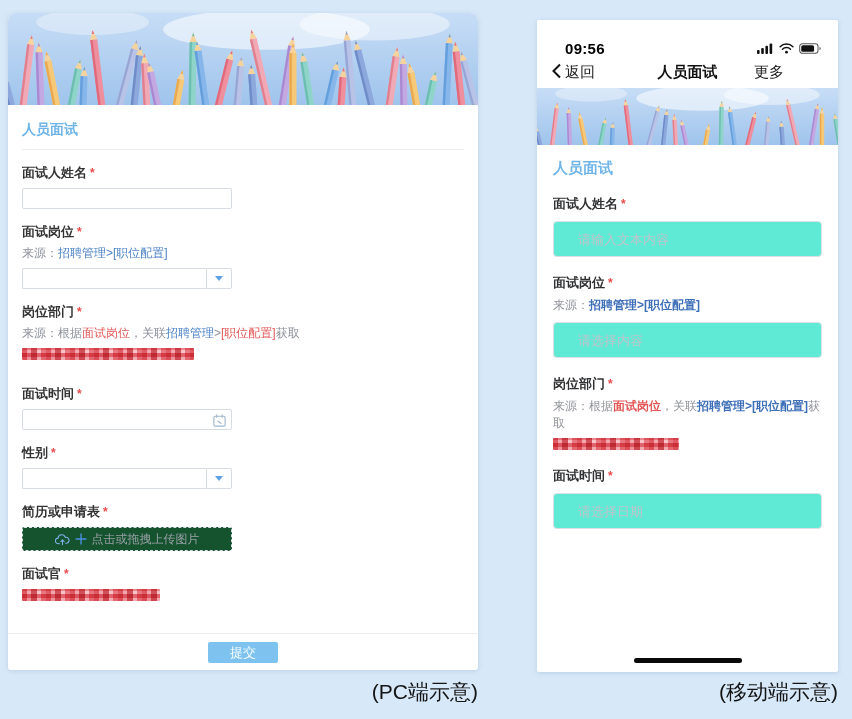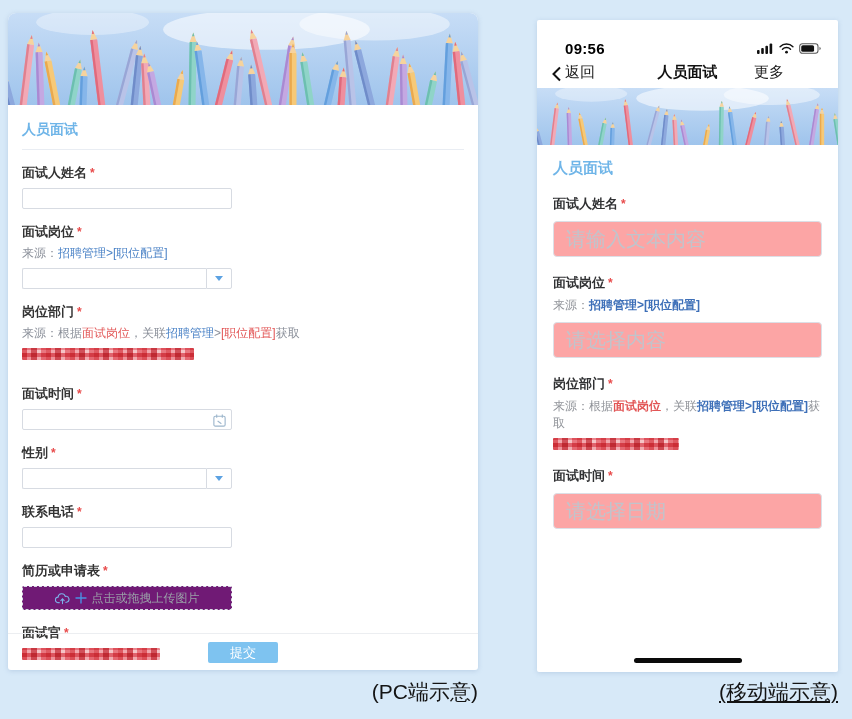--- a/index.html
+++ b/index.html
@@ -27,53 +27,53 @@
     display:flex; align-items:center; justify-content:center; }
   .caret { width:0; height:0; border-left:4.5px solid transparent; border-right:4.5px solid transparent; border-top:5.5px solid #5ca2e2; }
   .pc-date { position:relative; margin-top:6px; width:210px; height:21px; border:1px solid #d7dbe2; border-radius:2px; background:#fff; }
   .pc-date svg { position:absolute; right:4px; top:3px; }
   .mosaic { margin-top:6px; height:12px; border-radius:1px; filter:blur(.7px);
     background:
       repeating-linear-gradient(90deg, rgba(224,84,94,.9) 0 5px, rgba(246,184,190,.95) 5px 9px, rgba(206,62,74,.85) 9px 15px, rgba(250,218,220,.95) 15px 19px, rgba(235,120,130,.9) 19px 24px),
       repeating-linear-gradient(0deg, #f6c6ca 0 3px, #e4737d 3px 7px, #fae3e4 7px 10px, #ef9aa3 10px 12px);
     background-blend-mode:multiply; }
   .upload-pc { margin-top:6px; width:210px; height:24px; border:1px dashed #d9dee6; border-radius:2px;
-    display:flex; align-items:center; justify-content:center; gap:5px; color:#9aa0a8; font-size:12px; background:#701a75; }
+    display:flex; align-items:center; justify-content:center; gap:5px; color:#9aa0a8; font-size:12px; background:#14532d; }
   .pc-footer { position:absolute; left:0; right:0; bottom:7px; border-top:1px solid #eceef1; padding-top:8px; text-align:center; }
   .submit-btn { display:inline-block; width:70px; height:21px; line-height:21px; background:#7ec3f0; color:#fff;
     font-size:13px; border:none; border-radius:2px; text-align:center; }
 
   
   .mb-panel { position:absolute; left:537px; top:20px; width:301px; height:652px; background:#fff;
     border-radius:2px; overflow:hidden; box-shadow:0 1px 5px rgba(110,145,185,.28); }
   .statusbar { height:36px; display:flex; align-items:center; justify-content:space-between; padding:20px 16px 0 28px; }
   .status-time { font-size:15px; font-weight:bold; color:#000; letter-spacing:.3px; }
   .status-icons { display:flex; align-items:center; gap:5px; }
   .navbar { height:32px; display:flex; align-items:center; padding:0 14px; }
-  .nav-back { display:flex; align-items:flex-end; gap:3px; font-size:15px; color:#1a1a1a; width:70px; }
+  .nav-back { display:flex; align-items:flex-start; gap:3px; font-size:15px; color:#1a1a1a; width:70px; }
   .nav-title { flex:1; text-align:center; font-size:15px; font-weight:bold; color:#111; }
   .nav-more { width:70px; font-size:15px; color:#1a1a1a; }
   .mb-body { padding:0 16px; }
   .mb-form-title { margin-top:14px; font-size:15px; font-weight:bold; color:#6fb5e8; }
   .mb-fld { margin-top:16px; }
   .mb-lbl { font-size:13px; font-weight:bold; color:#303133; }
   .mb-src { font-size:12px; color:#909399; margin-top:5px; }
   .mb-src .lnk { color:#3d6fb8; font-weight:bold; }
   .mb-src .red { color:#e25555; font-weight:bold; }
   .mb-inp { margin-top:8px; width:100%; height:36px; border:1px solid #dcdfe6; border-radius:4px;
-    padding:0 12px; font-size:20px; color:#333; background:#fca5a5; outline:none; }
+    padding:0 24px; font-size:13px; color:#333; background:#5eead4; outline:none; }
   .mb-inp::placeholder { color:#c0c4cc; }
   .mb-mosaic { margin-top:6px; width:126px; height:12px; }
   .home-indicator { position:absolute; left:50%; transform:translateX(-50%); bottom:9px;
     width:108px; height:5px; border-radius:3px; background:#0a0a0a; }
 
   
   .caption { position:absolute; top:678px; text-align:right; font-size:21px; color:#141414; }
   .caption.pc { left:8px; width:470px; }
-  .caption.mb { left:537px; width:301px;text-decoration:underline; }
+  .caption.mb { left:537px; width:301px; }
 
   .w170 { width:172px; } .w138 { width:138px; }
   .gap-after { margin-bottom:24px; }
 </style>
 </head>
 <body>
 
 <div class="pc-panel">
   <svg class="banner" id="banner-pc" width="470" height="92" viewBox="0 0 470 92">
       <defs>
@@ -320,24 +320,20 @@
     <div class="fld">
       <span class="lbl">性别</span><span class="req">*</span>
       <div class="pc-sel">
         <div class="box"></div>
         <div class="caret-box">
             <span class="caret"></span>
           </div>
       </div>
     </div>
 
-    <div class="fld">
-      <span class="lbl">联系电话</span><span class="req">*</span>
-      <div class="pc-inp"></div>
-    </div>
 
     <div class="fld">
       <span class="lbl">简历或申请表</span><span class="req">*</span>
       <div class="upload-pc">
         <svg width="15" height="13" viewBox="0 0 16 14">
           <path d="M4.5 11.5 h-1 a3 3 0 0 1 -.3 -6 a4 4 0 0 1 7.8 -.8 a3.2 3.2 0 0 1 1.5 6.3 h-1" fill="none" stroke="#7cb0e8" stroke-width="1.2" stroke-linecap="round"></path>
           <path d="M8 12.5 V7.5 M6.2 9.2 L8 7.4 L9.8 9.2" fill="none" stroke="#7cb0e8" stroke-width="1.2" stroke-linecap="round"></path>
         </svg>
         <svg width="12" height="12" viewBox="0 0 12 12">
           <path d="M6 1 V11 M1 6 H11" stroke="#4a90e2" stroke-width="1.4" stroke-linecap="round"></path>

